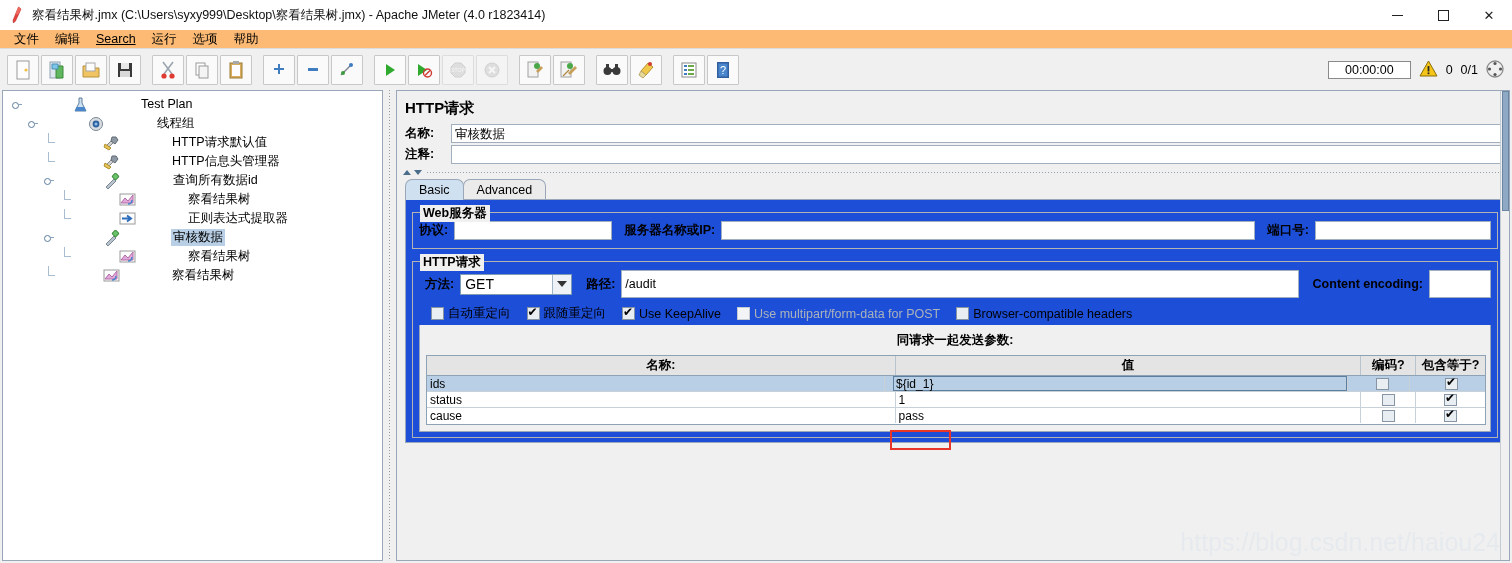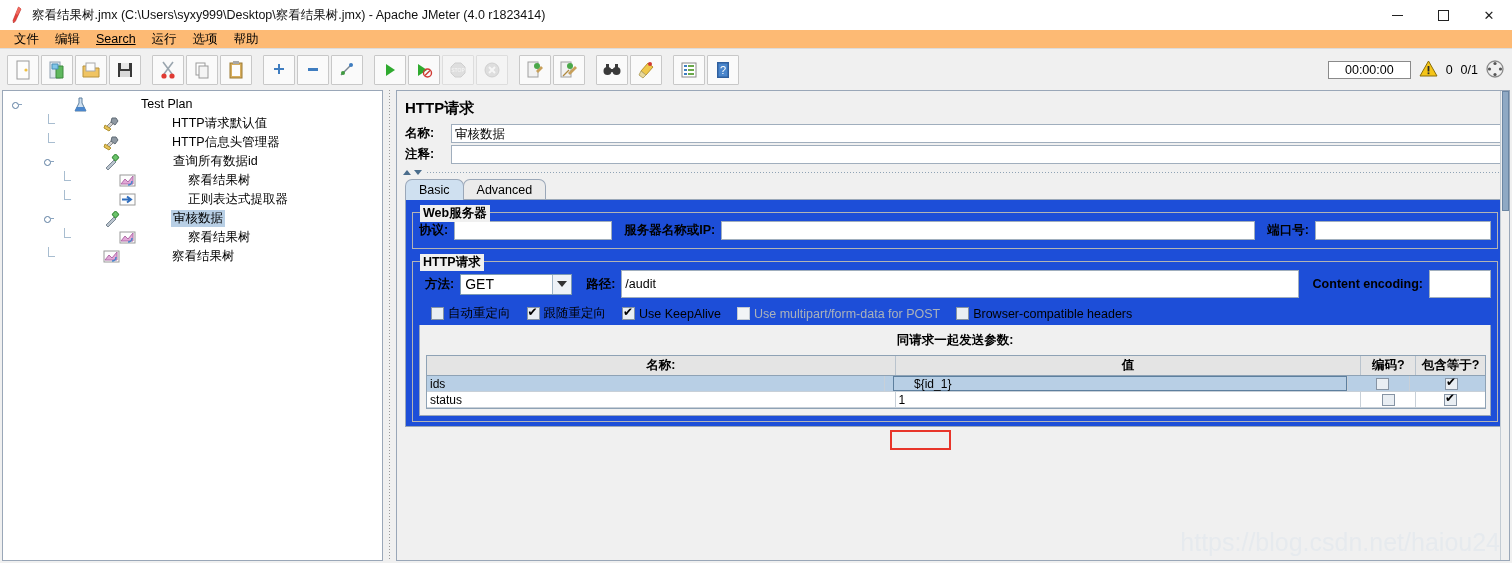--- a/index.html
+++ b/index.html
@@ -183,21 +183,21 @@
   .ptable .td {
     font-size: 12px; display: flex; align-items: center; padding-left: 3px;
     border-right: 1px solid #c8d0d8; height: 15px; overflow: hidden; white-space: nowrap;
   }
   .ptable .td.ctr { justify-content: center; padding-left: 0; }
   .ptable .td:last-child { border-right: none; }
   .cellbox { width: 13px; height: 12px; border: 1px solid #8694a4; background: #e9eef3; position: relative; }
   .cellbox.checked::after { content:"✔"; position:absolute; left:0px; top:-4px; font-size:12px; line-height:14px; color:#000;}
   .editcell {
     border: 1px solid #5d7f9e; background: #b8cfe5; height: 15px; display:flex; align-items:center;
-    padding-left: 20px; font-size: 12px; width: 100%;
+    padding-left: 2px; font-size: 12px; width: 100%;
   }
   .redbox {
     position: absolute; border: 2px solid #e8352a; pointer-events: none;
   }
   .watermark {
     position: absolute; right: 12px; bottom: 6px; font-size: 25px; color: #e6eaee;
     white-space: nowrap; font-family: "Liberation Sans", sans-serif;
   }
   
   .vscroll {
@@ -429,20 +429,31 @@
         <span class="handle"></span>
         <span class="ticon">
           <svg width="15" height="16" viewBox="0 0 15 16">
               <path d="M6 1 h3 v5 l4 8 h-11 l4 -8z" fill="#cfe0f0" stroke="#5d7f9e"></path>
               <path d="M3.6 10 h7.8 l1.6 4 h-11z" fill="#4a86cc"></path>
             </svg>
         </span>
         <span class="tlabel">Test Plan</span>
       </div>
 
+      <div class="tnode" style="padding-left:20px">
+        <span class="handle"></span>
+        <span class="ticon">
+          <svg width="16" height="16" viewBox="0 0 16 16">
+              <circle cx="8" cy="8" r="6.5" fill="#d8dde2" stroke="#7b8894"></circle>
+              <circle cx="8" cy="8" r="3.4" fill="#2f5f9e"></circle>
+              <circle cx="8" cy="8" r="1.5" fill="#8fc2e8"></circle>
+            </svg>
+        </span>
+        <span class="tlabel">线程组</span>
+      </div>
 
       <div class="tnode" style="padding-left:36px">
         <span class="guide l"></span>
         <span class="ticon">
           <svg width="17" height="16" viewBox="0 0 17 16">
               <path d="M2 12 l7 -7 l2 2 l-7 7z" fill="#cfcfcf" stroke="#8a8a8a"></path>
               <path d="M9 2 l4 0 l2 3 l-3 4 l-4 -3z" fill="#8e98a2" stroke="#5f6a75"></path>
               <path d="M2 9 l6 4 l-2 2 l-5 -3z" fill="#e6c45a" stroke="#b0912f"></path>
             </svg>
         </span>
@@ -643,20 +654,30 @@
               <div class="td" style="width:477px">status</div>
               <div class="td" style="width:474px">1</div>
               <div class="td ctr" style="width:56px">
                 <span class="cellbox"></span>
               </div>
               <div class="td ctr" style="width:70px">
                 <span class="cellbox checked"></span>
               </div>
             </div>
 
+            <div class="trow" style="border-bottom:none;">
+              <div class="td" style="width:477px">cause</div>
+              <div class="td" style="width:474px">pass</div>
+              <div class="td ctr" style="width:56px">
+                <span class="cellbox"></span>
+              </div>
+              <div class="td ctr" style="width:70px">
+                <span class="cellbox checked"></span>
+              </div>
+            </div>
           </div>
 
         </div>
       </div>
     </div>
 
     <div class="redbox" style="left:493px; top:339px; width:61px; height:20px;"></div>
 
     <div class="vscroll">
       <div class="thumb"></div>

